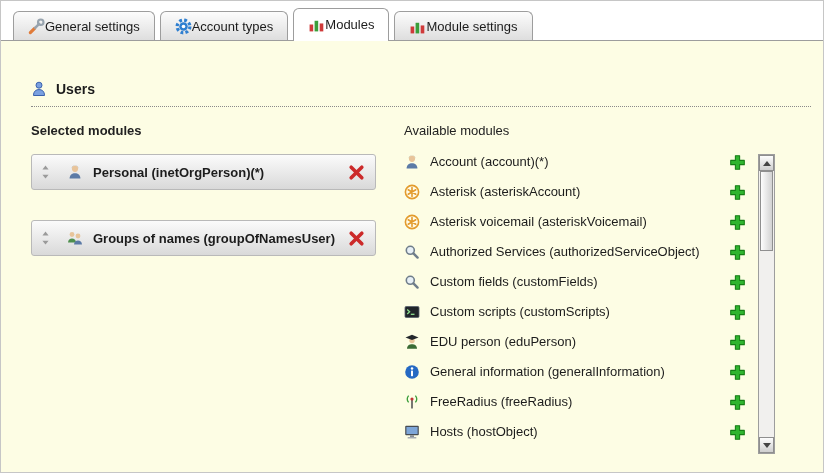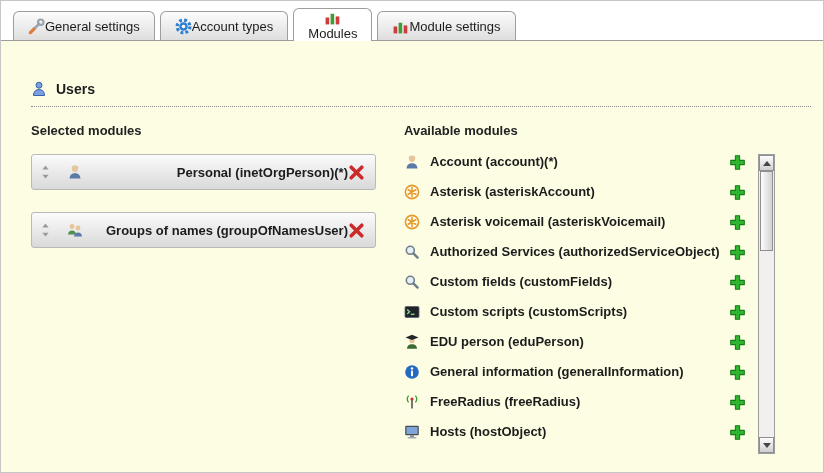--- a/index.html
+++ b/index.html
@@ -34,21 +34,20 @@
     border-radius: 6px 6px 0 0;
     background: linear-gradient(#fcfcfc, #dedede);
     cursor: pointer;
     white-space: nowrap;
   }
   .tab.active {
     background: #fff;
     height: 33px;
     margin-bottom: -1px;
     padding-bottom: 1px;
-    flex-direction: column;
   }
   .ticon { width: 17px; height: 17px; flex: 0 0 auto; }
 
   
   .content {
     background: #fdfde4;
     height: 432px;
     padding: 40px 12px 0 30px;
   }
   .section-header {
@@ -65,38 +64,37 @@
   .col-label { margin-bottom: 16px; color: #222; }
 
   
   .col-selected { width: 373px; flex: 0 0 auto; font-weight: bold; }
   .sel-item {
     display: flex;
     align-items: center;
     width: 345px;
     height: 36px;
     padding: 0 10px 0 8px;
-    margin-bottom: 22px;
+    margin-bottom: 30px;
     border: 1px solid #b9b9b9;
     border-radius: 3px;
     background: linear-gradient(#fbfbfb, #d9d9d9);
     cursor: move;
-    text-align: right;
   }
   .drag { width: 11px; height: 14px; flex: 0 0 auto; cursor: ns-resize; }
   .sel-item .icon16 { margin-left: 16px; }
   .sel-item .lbl { flex: 1; margin-left: 10px; }
   .iconbtn {
     border: none; background: none; padding: 0;
     width: 17px; height: 17px; cursor: pointer; flex: 0 0 auto;
   }
   .iconbtn svg { width: 100%; height: 100%; display: block; }
 
   
-  .col-available { flex: 1; font-weight: bold; }
+  .col-available { flex: 1; }
   .avail-wrap { display: flex; }
   .avail-list { width: 352px; }
   .avail-row { display: flex; height: 30px; }
   .avail-row .lbl { margin-left: 10px; }
   .avail-row .iconbtn { margin-left: auto; margin-right: 10px; }
 
   
   .scrollbar {
     width: 17px; height: 300px;
     margin-left: 2px;

